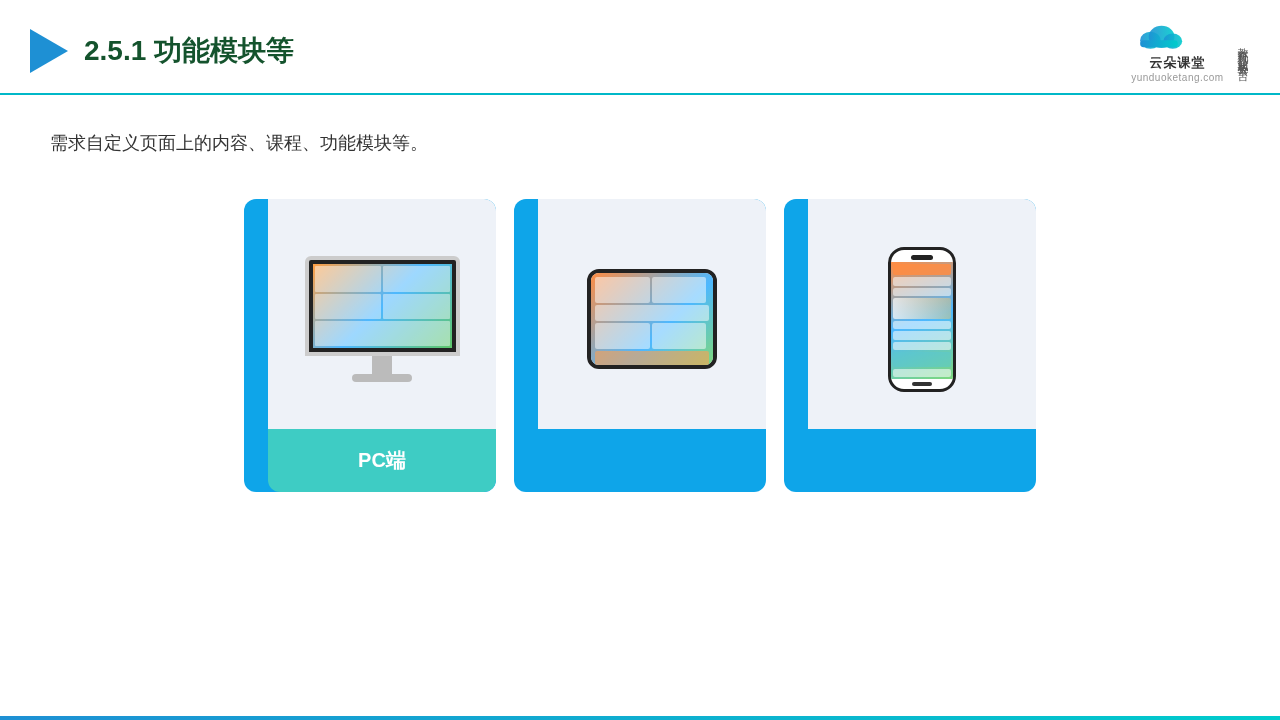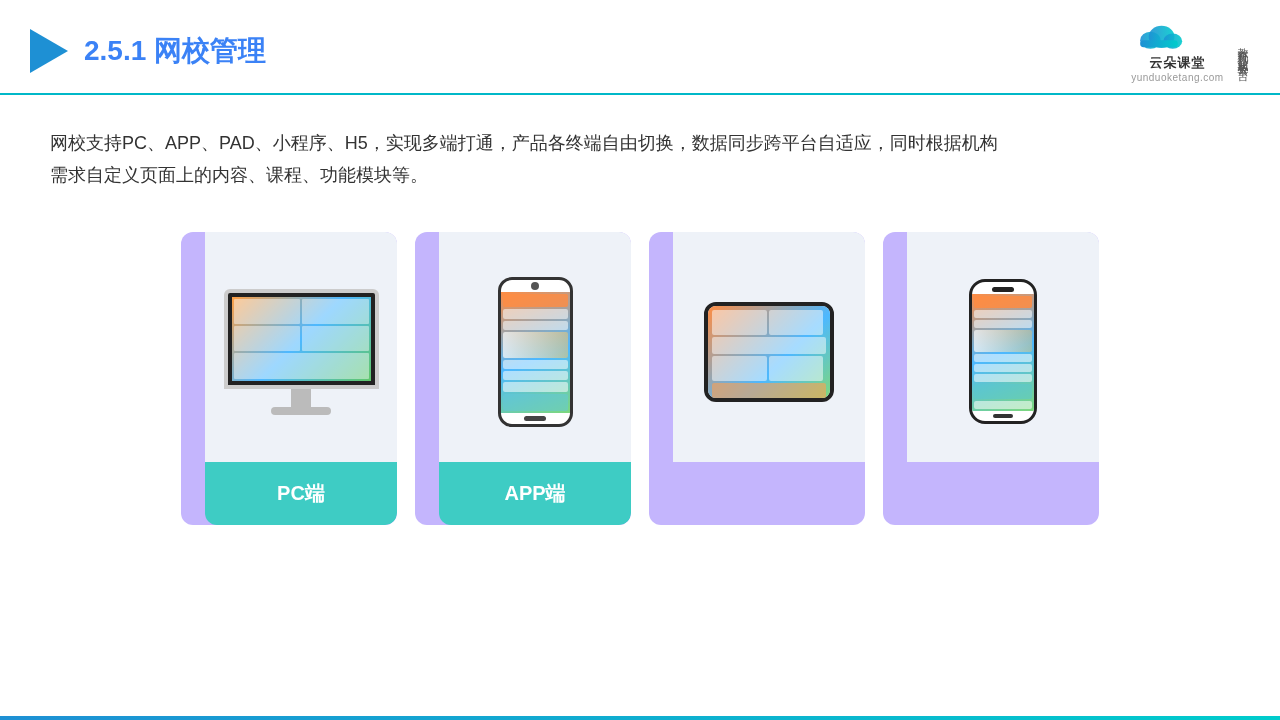--- a/index.html
+++ b/index.html
@@ -31,21 +31,21 @@
       border-top: 22px solid transparent;
       border-bottom: 22px solid transparent;
       border-left: 38px solid #1e90d4;
     }
     .header-title {
       font-size: 28px;
       font-weight: bold;
       color: #222;
     }
     .header-title span {
-      color: #3b82f6;
+      color: #14532d;
       text-align: center;
     }
     .logo-area {
       display: flex;
       align-items: center;
       gap: 8px;
     }
     .cloud-logo {
       display: flex;
       flex-direction: column;
@@ -85,23 +85,23 @@
 
     
     .cards-section {
       display: flex;
       justify-content: center;
       gap: 18px;
       padding: 20px 40px;
     }
 
     .card {
-      background: #c4b5fd;
+      background: #0ea5e9;
       border-radius: 12px;
-      width: 216px;
+      width: 252px;
       display: flex;
       flex-direction: column;
       align-items: center;
       overflow: hidden;
       flex-shrink: 0;
       padding-left: 24px;
     }
 
     .card-image-area {
       width: 100%;
@@ -292,21 +292,21 @@
     }
   </style>
 </head>
 <body>
 
 <div class="header">
   <div class="header-left">
     <div class="play-icon"></div>
     <div class="header-title">
       <span>2.5.1</span>
-      <span>网校管理</span>
+      <span>功能模块等</span>
     </div>
   </div>
   <div class="logo-area">
     <div class="cloud-logo">
 
       <svg class="cloud-svg" viewBox="0 0 60 42">
         <defs>
           <linearGradient id="cg1" x1="0%" y1="0%" x2="100%" y2="0%">
             <stop offset="0%" style="stop-color:#1e90d4"></stop>
             <stop offset="100%" style="stop-color:#00cccc"></stop>
@@ -320,21 +320,20 @@
       <div style="text-align:center;margin-left:36px;">
         <div class="logo-text-main">云朵课堂</div>
         <div class="logo-url">yunduoketang.com</div>
       </div>
     </div>
     <div class="logo-tagline">教育机构一站式服务云平台</div>
   </div>
 </div>
 
 <div class="description">
-  <div>网校支持PC、APP、PAD、小程序、H5，实现多端打通，产品各终端自由切换，数据同步跨平台自适应，同时根据机构</div>
   <div>需求自定义页面上的内容、课程、功能模块等。</div>
 </div>
 
 <div class="cards-section">
 
   <div class="card">
     <div class="card-image-area">
       <div class="monitor-outer">
         <div class="monitor-screen-frame">
           <div class="monitor-inner">
@@ -345,41 +344,20 @@
             <div class="monitor-cell" style="grid-column:1/-1;"></div>
           </div>
         </div>
         <div class="monitor-neck"></div>
         <div class="monitor-base"></div>
       </div>
     </div>
     <div class="card-label">PC端</div>
   </div>
 
-  <div class="card">
-    <div class="card-image-area">
-      <div class="app-phone-frame">
-        <div class="app-phone-top">
-          <div class="app-phone-camera"></div>
-        </div>
-        <div class="app-phone-screen">
-          <div class="app-phone-row" style="height:16px;background:rgba(255,140,66,0.8)"></div>
-          <div class="app-phone-row"></div>
-          <div class="app-phone-row"></div>
-          <div class="app-phone-row" style="height:30px;background:linear-gradient(90deg,rgba(255,255,255,0.7),rgba(255,200,100,0.5))"></div>
-          <div class="app-phone-row"></div>
-          <div class="app-phone-row"></div>
-          <div class="app-phone-row"></div>
-          <div class="app-phone-row" style="height:20px;background:rgba(100,200,220,0.5)"></div>
-        </div>
-        <div class="app-phone-home"></div>
-      </div>
-    </div>
-    <div class="card-label">APP端</div>
-  </div>
 
   <div class="card">
     <div class="card-image-area">
       <div class="tablet-frame">
         <div class="tablet-screen">
           <div class="tablet-screen-cell"></div>
           <div class="tablet-screen-cell"></div>
           <div class="tablet-screen-cell" style="width:100%;height:20%"></div>
           <div class="tablet-screen-cell"></div>
           <div class="tablet-screen-cell"></div>

